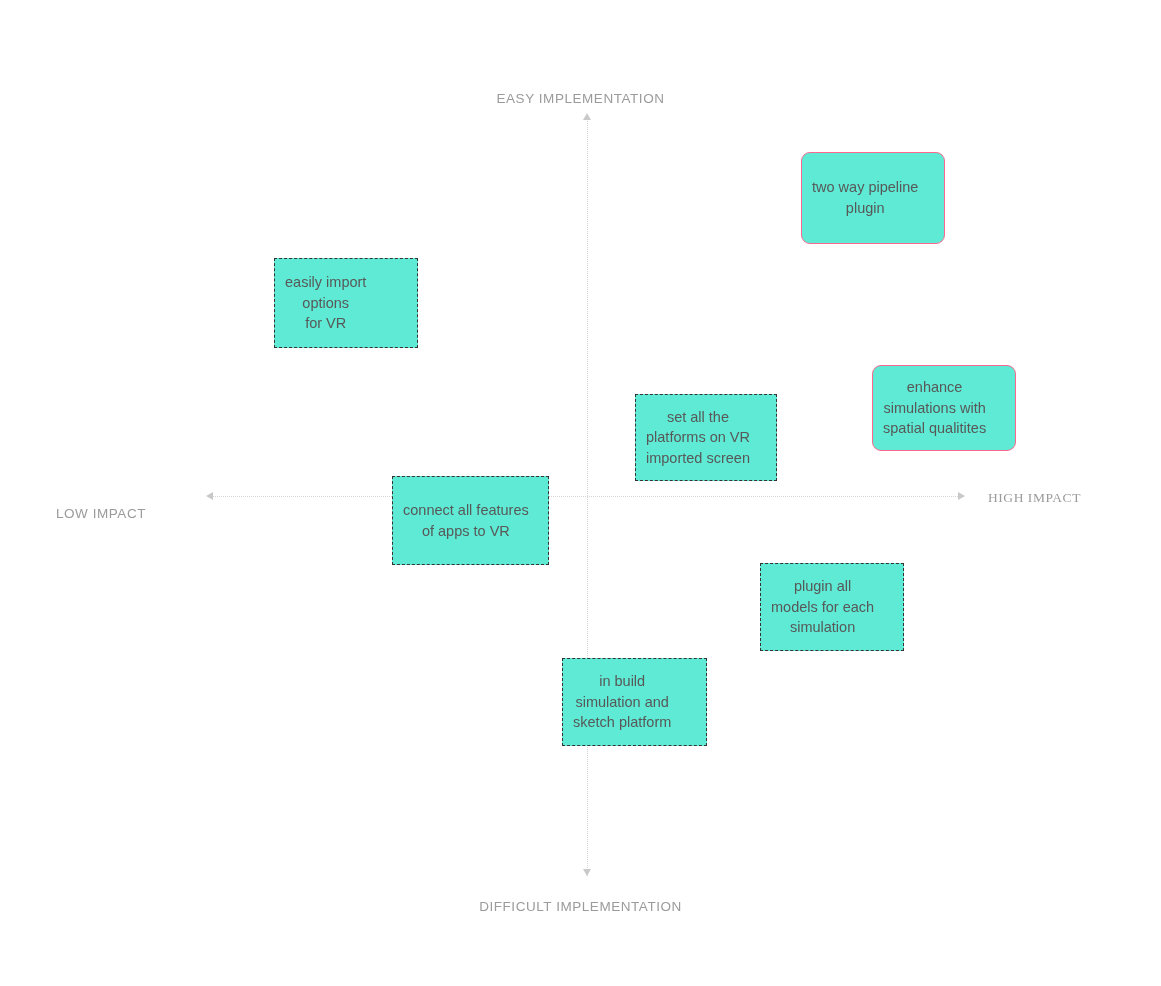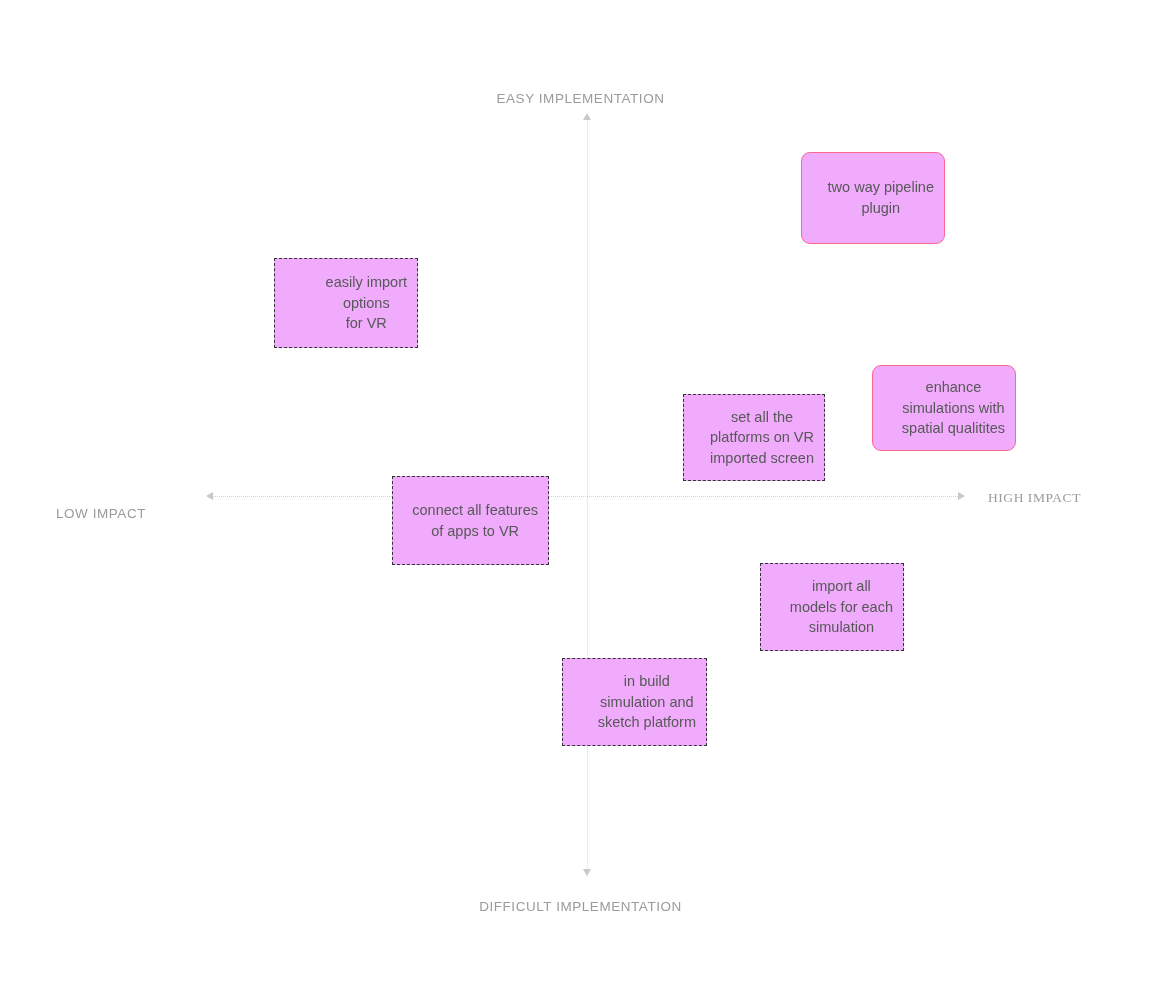--- a/index.html
+++ b/index.html
@@ -105,24 +105,24 @@
   .label-right {
     left: 988px;
     top: 490px;
     font-family: Liberation Serif, serif;
   }
 
   
   .card {
     position: absolute;
     box-sizing: border-box;
-    background: #f0abfc;
+    background: #5eead4;
     display: flex;
     align-items: center;
-    justify-content: flex-end;
+    justify-content: flex-start;
     text-align: center;
     color: #585858;
     font-size: 14.5px;
     line-height: 1.42;
     padding: 6px 10px;
     z-index: 4;
   }
   .card-dashed {
     border: 1.6px dashed #333333;
     border-radius: 0;
@@ -162,31 +162,31 @@
       <div class="card card-dashed" style="left: 274px; top: 258px; width: 144px; height: 90px;">
         <span class="card-text">easily import
 options
 for VR</span>
       </div>
       <div class="card card-pink" style="left: 872px; top: 365px; width: 144px; height: 86px;">
         <span class="card-text">enhance
 simulations with
 spatial qualitites</span>
       </div>
-      <div class="card card-dashed" style="left: 635px; top: 394px; width: 142px; height: 87px; margin-left: 48px;">
+      <div class="card card-dashed" style="left: 635px; top: 394px; width: 142px; height: 87px;">
         <span class="card-text">set all the
 platforms on VR
 imported screen</span>
       </div>
       <div class="card card-dashed" style="left: 392px; top: 476px; width: 157px; height: 89px;">
         <span class="card-text">connect all features
 of apps to VR</span>
       </div>
       <div class="card card-dashed" style="left: 760px; top: 563px; width: 144px; height: 88px;">
-        <span class="card-text">import all
+        <span class="card-text">plugin all
 models for each
 simulation</span>
       </div>
       <div class="card card-dashed" style="left: 562px; top: 658px; width: 145px; height: 88px;">
         <span class="card-text">in build
 simulation and
 sketch platform</span>
       </div>
     </div>
 

